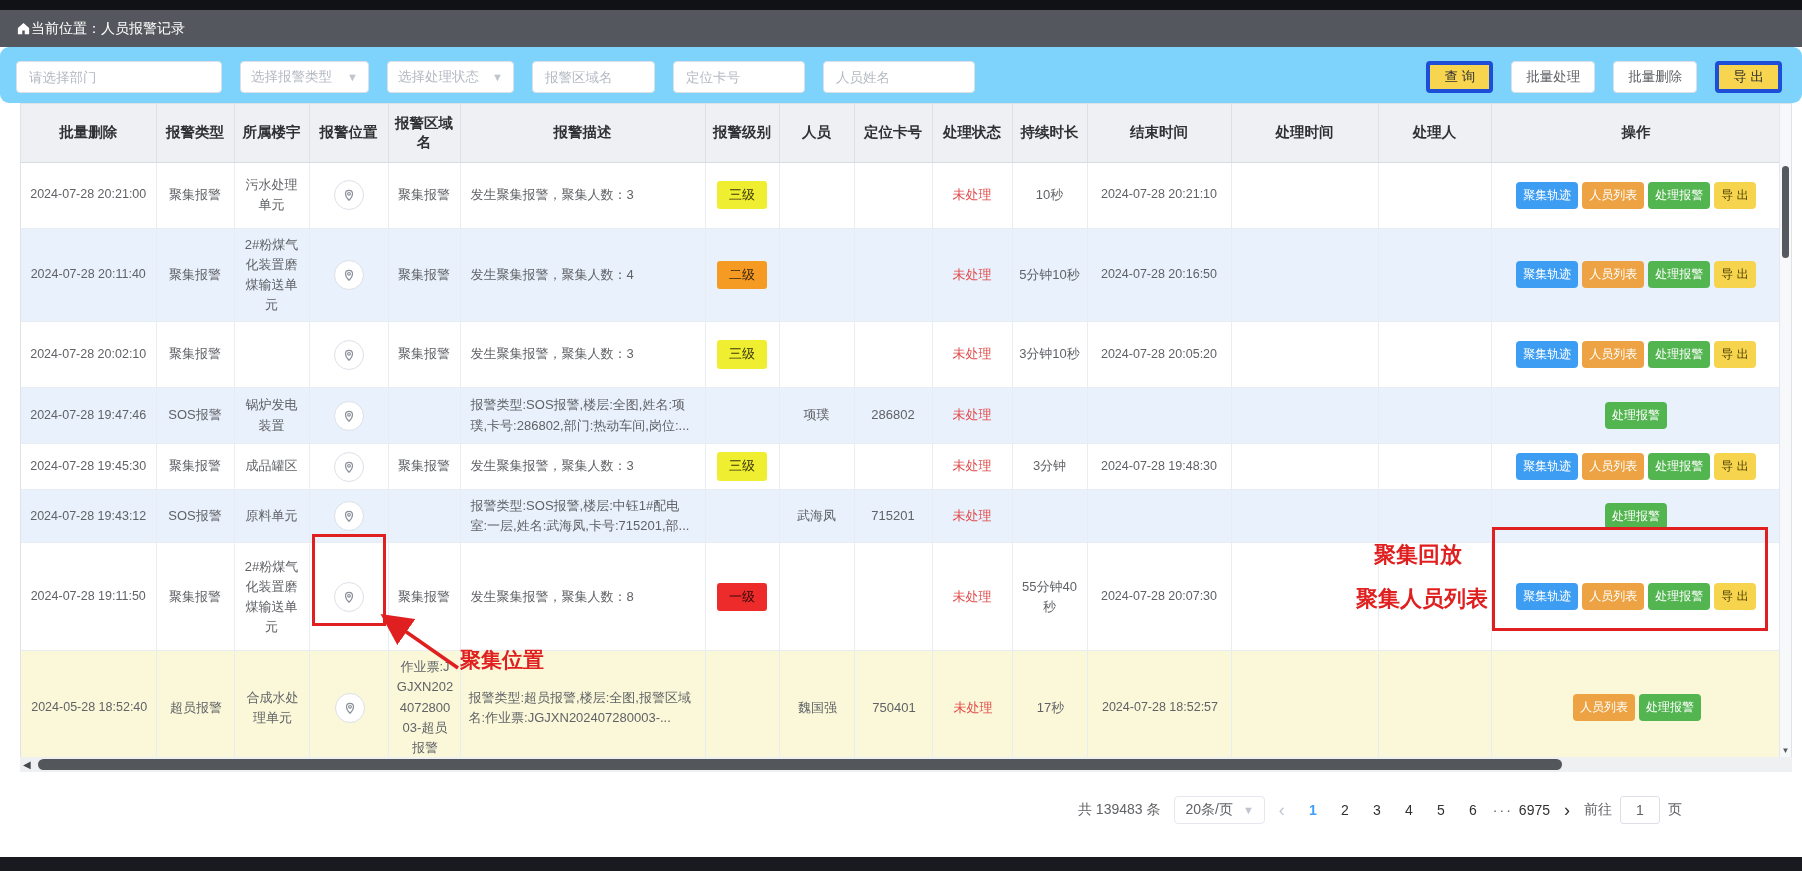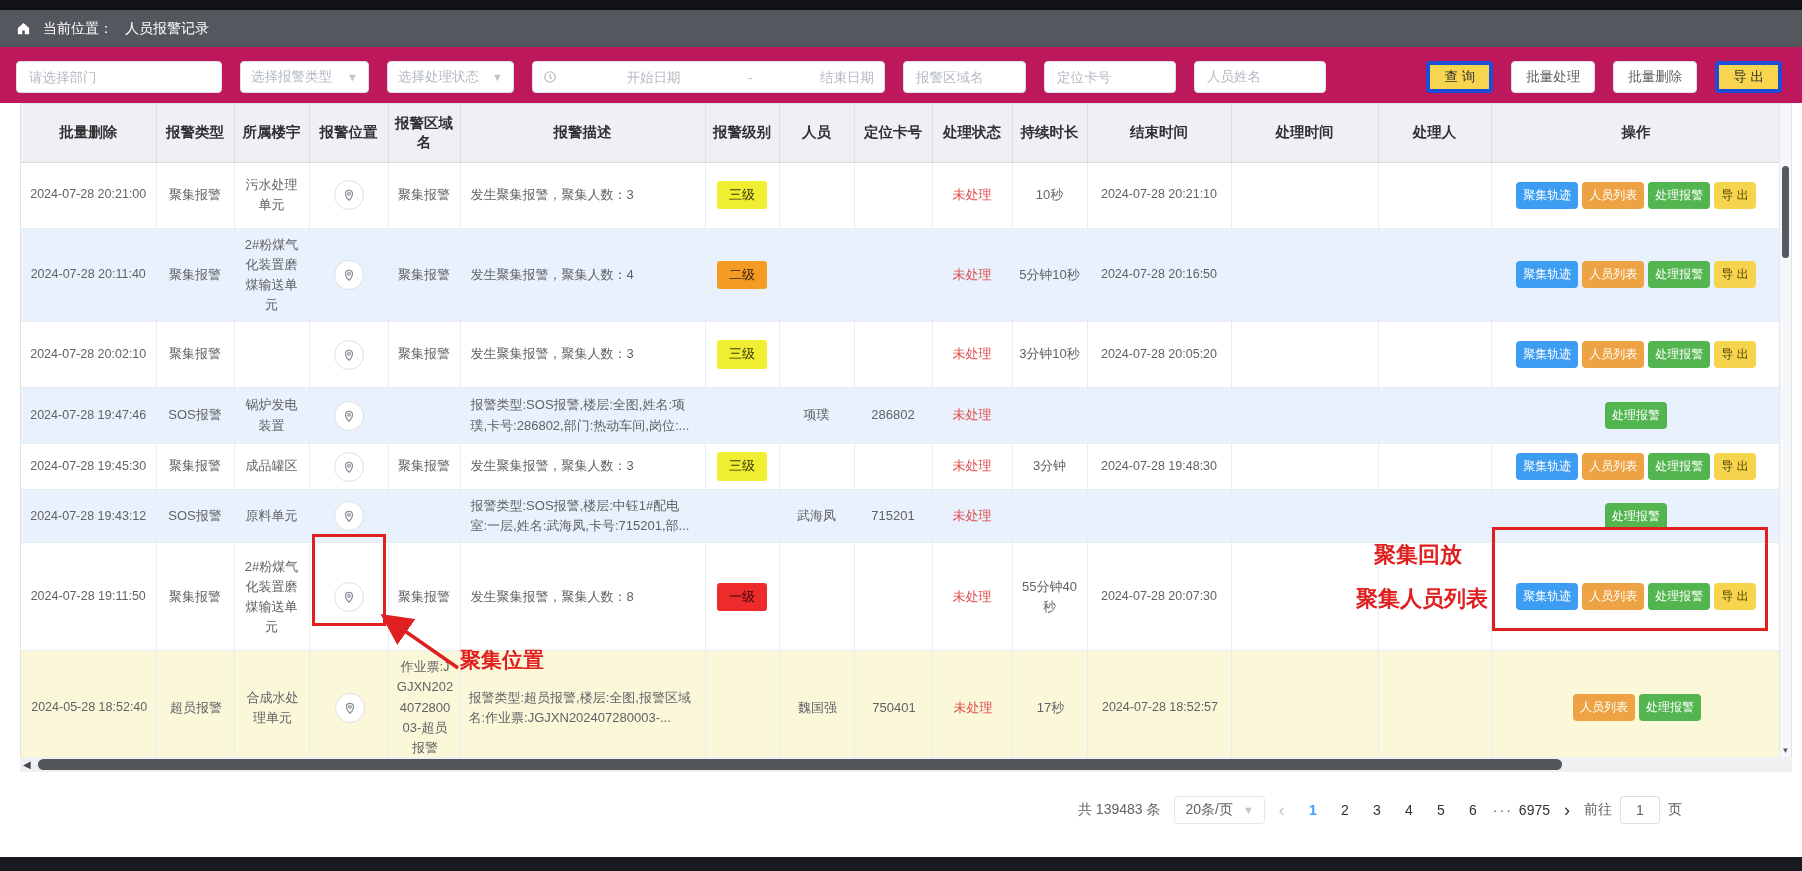--- a/index.html
+++ b/index.html
@@ -5,25 +5,25 @@
   * { margin:0; padding:0; box-sizing:border-box; }
   html,body { background:#2a2d33; }
   body { font-family:"Liberation Sans","DejaVu Sans",sans-serif; }
   .screen { position:relative; width:1802px; height:871px; background:#fff; overflow:hidden; }
 
   
   .top-strip { height:10px; background:#101216; }
   .bottom-strip { position:absolute; left:0; bottom:0; width:100%; height:14px; background:#181a1f; }
 
   
-  .breadcrumb-bar { height:37px; background:#54575d; color:#fff; display:flex; align-items:center; padding:0 16px; font-size:14px; gap:12px; }
+  .breadcrumb-bar { height:37px; background:#54575d; color:#fff; display:flex; align-items:center; padding:0 16px; font-size:14px; gap:0; }
   .breadcrumb-bar .home-ic { display:inline-flex; }
 
   
-  .filter-bar { display:flex; align-items:center; gap:18px; padding:14px 20px 10px 16px; background:#be185d; }
+  .filter-bar { display:flex; align-items:center; gap:18px; padding:14px 20px 10px 16px; background:#7dd3fc;border-radius:9px; }
   .f-input, .f-select, .f-daterange { height:32px; border:1px solid #dcdfe6; border-radius:4px; background:#fff; font-size:13.5px; color:#606266; }
   .f-input { padding:0 12px; outline:none; }
   .f-input::placeholder { color:#b4b9c2; }
   .f-select { display:flex; align-items:center; justify-content:space-between; padding:0 10px; color:#b4b9c2; cursor:pointer; }
   .f-select .chev { color:#c0c4cc; font-size:11px; margin-left:8px; }
   .f-daterange { display:flex; align-items:center; padding:0 10px; color:#b4b9c2; width:353px; }
   .f-daterange .clock-ic { margin-right:8px; display:inline-flex; }
   .f-daterange input { border:none; outline:none; flex:1; text-align:center; font-size:13.5px; color:#606266; background:transparent; }
   .f-daterange input::placeholder { color:#b4b9c2; }
   .f-daterange .sep { padding:0 6px; color:#b4b9c2; }
@@ -108,34 +108,23 @@
   <div class="filter-bar">
     <input class="f-input" style="width: 206px;" placeholder="请选择部门">
     <div class="f-select" style="width:129px">
       <span>选择报警类型</span>
       <span class="chev">▼</span>
     </div>
     <div class="f-select" style="width:127px">
       <span>选择处理状态</span>
       <span class="chev">▼</span>
     </div>
-    <div class="f-daterange">
-      <span class="clock-ic">
-        <svg width="14" height="14" viewBox="0 0 24 24" fill="none" stroke="#b4b9c2" stroke-width="2">
-            <circle cx="12" cy="12" r="9"></circle>
-            <path d="M12 7v5l3 3"></path>
-          </svg>
-      </span>
-      <input placeholder="开始日期" style="">
-      <span class="sep">-</span>
-      <input placeholder="结束日期" style="">
-    </div>
     <input class="f-input" style="width: 123px;" placeholder="报警区域名">
     <input class="f-input" style="width: 132px;" placeholder="定位卡号">
-    <input class="f-input" style="width: 132px; font-family: Liberation Serif, serif;" placeholder="人员姓名">
+    <input class="f-input" style="width: 152px;" placeholder="人员姓名">
     <button class="btn btn-yellow ml-auto">查 询</button>
     <button class="btn btn-plain">批量处理</button>
     <button class="btn btn-plain">批量删除</button>
     <button class="btn btn-yellow">导 出</button>
   </div>
 
   <div class="table-wrap">
     <table>
       <colgroup>
         <col style="width:135px">

